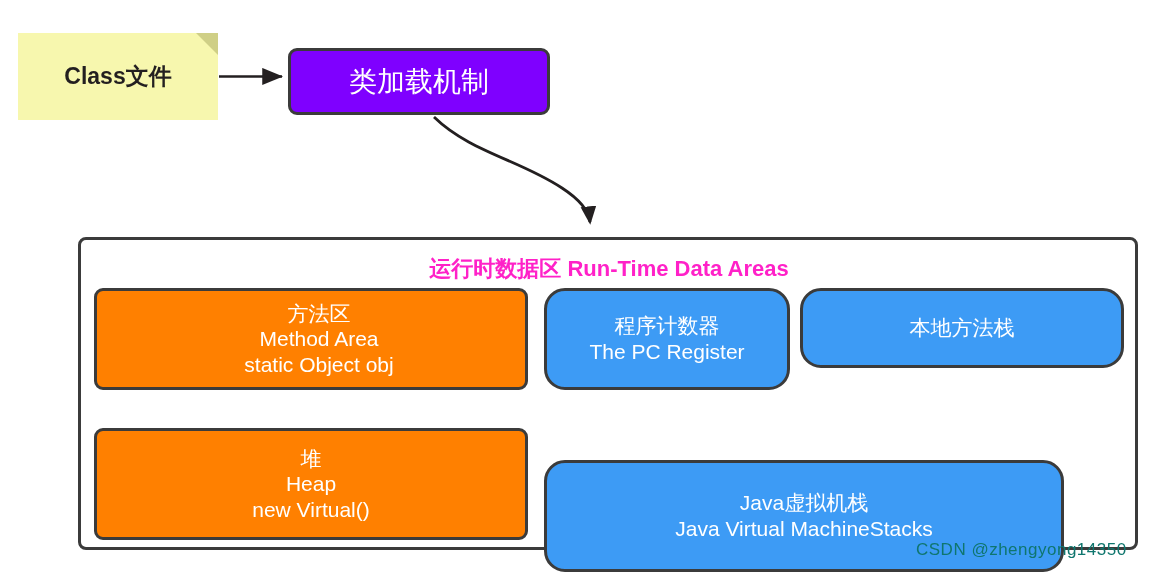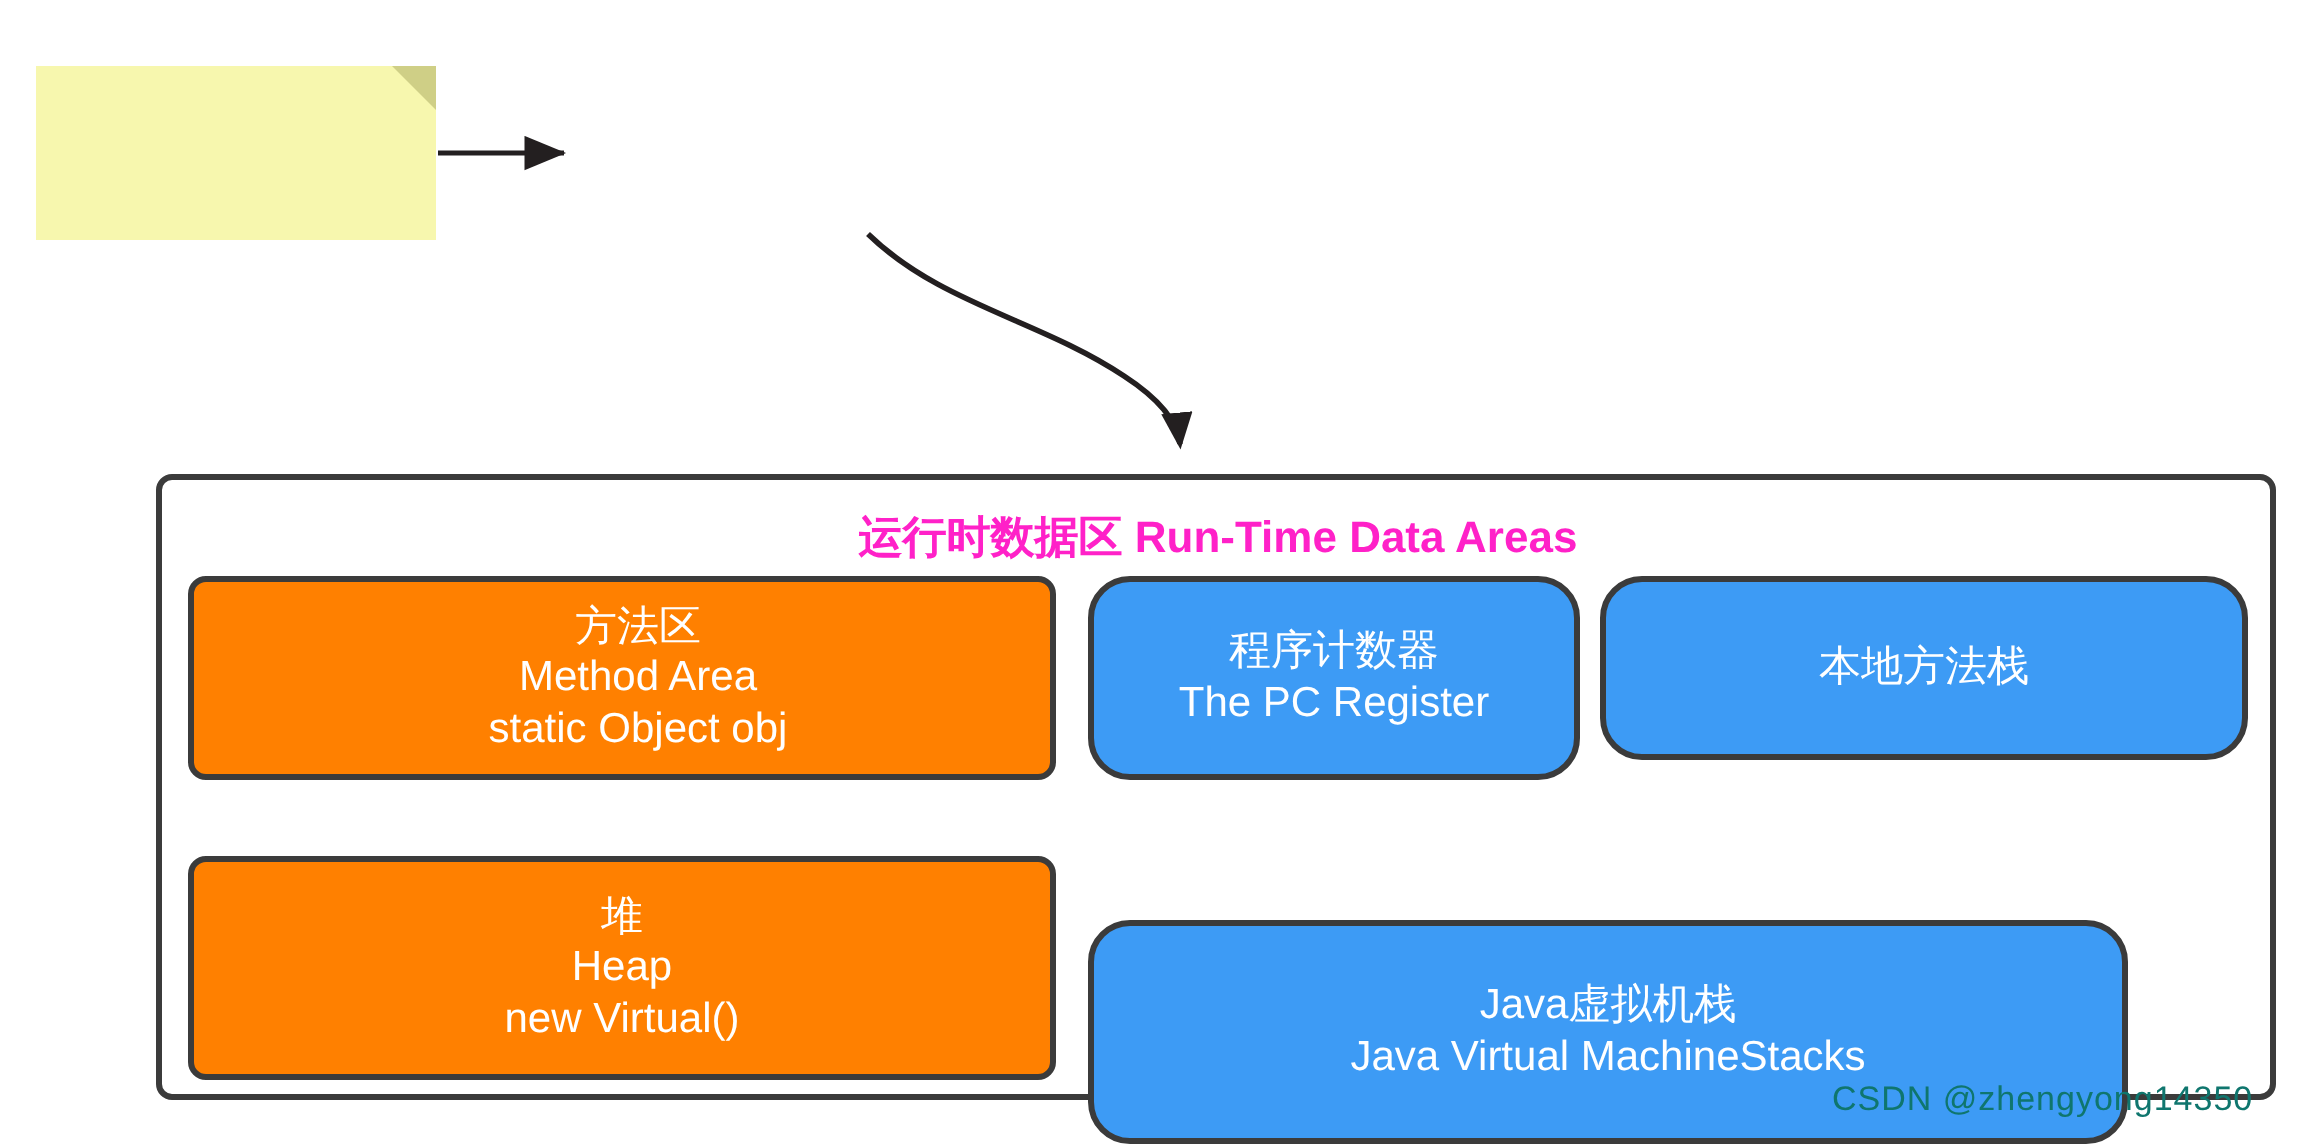--- a/index.html
+++ b/index.html
@@ -119,21 +119,21 @@
   }
   .area-box .ln {
     font-size: 21px;
     white-space: nowrap;
   }
   .orange { background: #ff8000; }
   .blue   { background: #3d9bf5; border-radius: 21px; }
 
   #box-method-area      { left: 94px;  top: 288px; width: 434px; height: 102px; padding-left: 16px; }
   #box-pc-register      { left: 544px; top: 288px; width: 246px; height: 102px; }
-  #box-native-stacks    { left: 800px; top: 288px; width: 324px; height: 92px; }
+  #box-native-stacks    { left: 800px; top: 288px; width: 324px; height: 80px; }
   #box-heap             { left: 94px;  top: 428px; width: 434px; height: 112px; }
   #box-jvm-stacks       { left: 544px; top: 428px; width: 520px; height: 112px; margin-top: 32px; }
 
   
   .watermark {
     position: absolute;
     left: 916px;
     top: 540px;
     font-size: 17px;
     color: #0f766e;
@@ -141,22 +141,26 @@
     letter-spacing: 0.5px;
   }
 </style>
 </head>
 <body>
 
 <div id="canvas">
 
   <div class="note">
     <span class="note-fold"></span>
-  </div>
-
+    <span class="note-label">Class文件</span>
+  </div>
+
+  <div class="purple-box">
+    <span class="purple-box-label">类加载机制</span>
+  </div>
 
   <svg class="arrows" viewBox="0 0 1157 574" xmlns="http://www.w3.org/2000/svg">
     <defs>
       <marker id="arrowhead-black" markerWidth="9" markerHeight="9" refX="7.6" refY="3.3" orient="auto" markerUnits="strokeWidth">
         <path d="M0,0 L0,6.6 L8,3.3 z" fill="#231f20"></path>
       </marker>
       <marker id="arrowhead-black-curve" markerWidth="7" markerHeight="7" refX="5.6" refY="2.8" orient="auto" markerUnits="strokeWidth">
         <path d="M0,0 L0,5.6 L6.6,2.8 z" fill="#231f20"></path>
       </marker>
       <marker id="arrowhead-magenta" markerWidth="7" markerHeight="7" refX="5.4" refY="2.8" orient="auto" markerUnits="strokeWidth">

